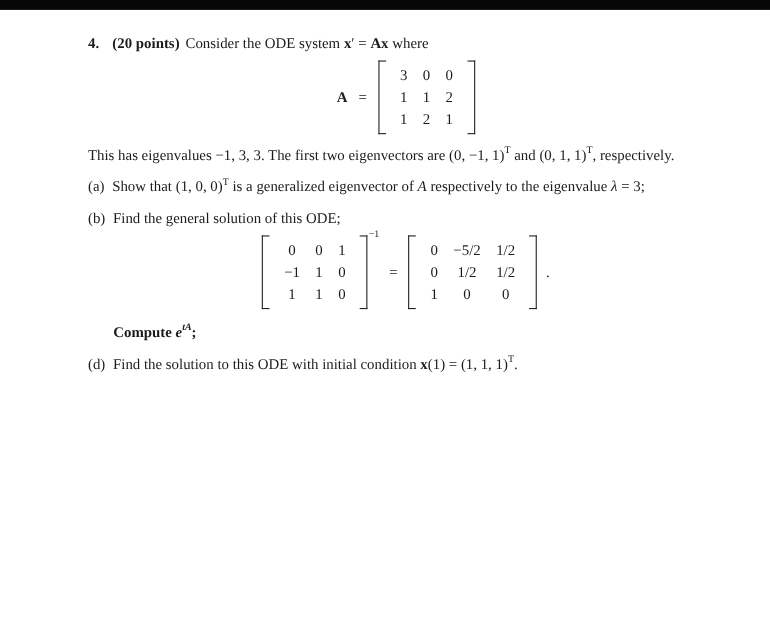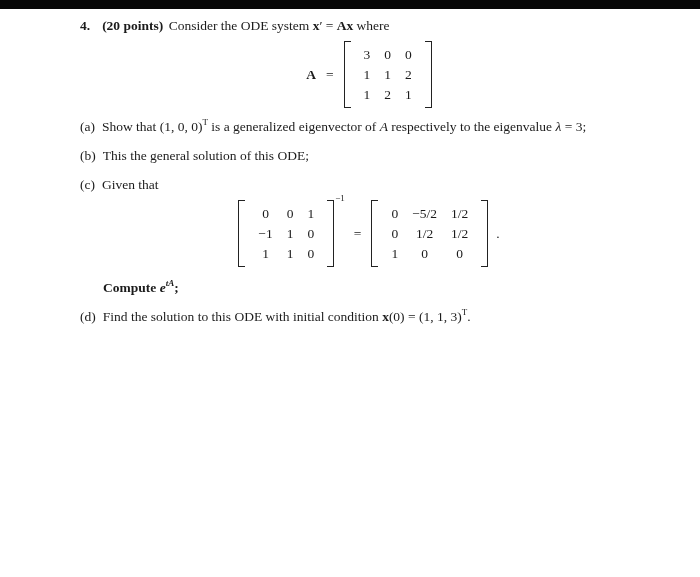--- a/index.html
+++ b/index.html
@@ -10,21 +10,21 @@
     color:#1b1b1b;
     font-size:13.5px;
     -webkit-font-smoothing:antialiased;
   }
   .topbar{
     position:absolute;top:0;left:0;width:700px;height:9px;
     background:#070707;
   }
   .doc{
     position:absolute;top:9px;left:0;right:0;
-    padding:7px 42px 0 80px;
+    padding:21px 42px 0 80px;
   }
   .line{line-height:20px;white-space:nowrap;}
   .bf{font-weight:bold;}
   .it{font-style:italic;}
   .pts{margin-left:6px;margin-right:2px;}
   .qnum{margin-right:6px;}
   sup{font-size:9px;line-height:0;position:relative;top:-1px;}
 
   .mathdisp{text-align:center;margin:5px 0 7px 0;}
   .mrow{display:inline-flex;align-items:center;}
@@ -72,32 +72,32 @@
           <span class="mc">2</span>
           <span class="mc">1</span>
           <span class="mc">2</span>
           <span class="mc">1</span>
         </span>
         <span class="brk r"></span>
       </span>
     </span>
   </div>
 
+  <div class="line para">
+    <span>This has eigenvalues −1, 3, 3. The first two eigenvectors are (0, −1, 1)</span><sup>T</sup><span> and (0, 1, 1)</span><sup>T</sup><span>, respectively.</span>
+  </div>
 
   <div class="line item">
     <span class="ilabel">(a)</span><span>Show that (1, 0, 0)</span><sup>T</sup><span> is a generalized eigenvector of </span><span class="it">A</span><span> respectively to the eigenvalue </span><span class="it">λ</span><span> = 3;</span>
   </div>
 
   <div class="line item">
-    <span class="ilabel">(b)</span><span>This the general solution of this ODE;</span>
+    <span class="ilabel">(b)</span><span>Find the general solution of this ODE;</span>
   </div>
 
-  <div class="line item">
-    <span class="ilabel">(c)</span><span>Given that</span>
-  </div>
 
   <div class="mathdisp">
     <span class="mrow">
       <span class="matwrap">
         <span class="matrix">
           <span class="brk l"></span>
           <span class="mcells">
             <span class="mc">0</span>
             <span class="mc">0</span>
             <span class="mc">1</span>
@@ -130,16 +130,16 @@
       </span>
       <span class="mdot">.</span>
     </span>
   </div>
 
   <div class="line indent">
     <span>Compute </span><span class="it">e</span><sup class="it">tA</sup><span>;</span>
   </div>
 
   <div class="line item">
-    <span class="ilabel">(d)</span><span>Find the solution to this ODE with initial condition </span><span class="bf">x</span><span>(0) = (1, 1, 3)</span><sup>T</sup><span>.</span>
+    <span class="ilabel">(d)</span><span>Find the solution to this ODE with initial condition </span><span class="bf">x</span><span>(1) = (1, 1, 1)</span><sup>T</sup><span>.</span>
   </div>
 
 </div>
 
 </body></html>

